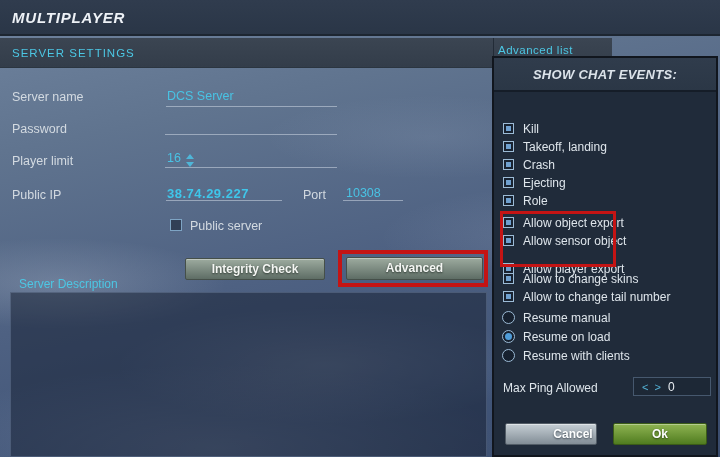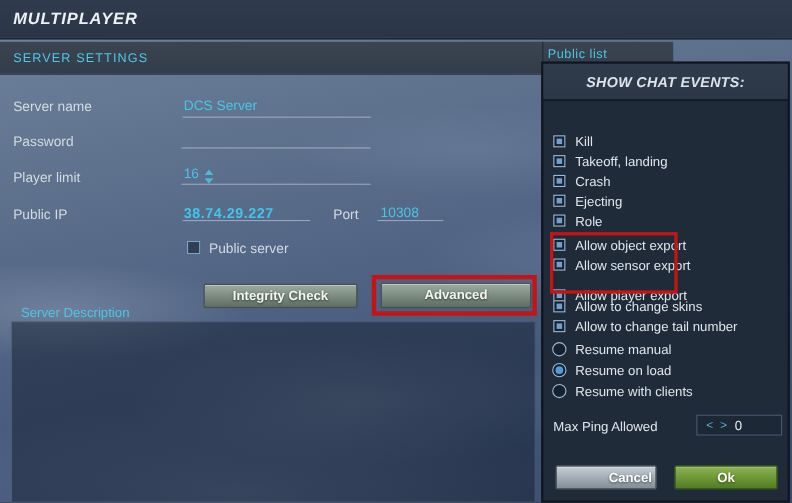--- a/index.html
+++ b/index.html
@@ -119,21 +119,21 @@
 
   <div class="app-header">
     <div class="app-title">MULTIPLAYER</div>
   </div>
 
   <div class="section-bar">
     <div class="section-title">SERVER SETTINGS</div>
     <div class="bar-divider"></div>
   </div>
 
-  <div class="mission-list-title">Public list</div>
+  <div class="mission-list-title">Advanced list</div>
 
   <div class="flabel" style="left:12px; top:90px;">Server name</div>
   <div class="fvalue" style="left:167px; top:89px;">DCS Server</div>
   <div class="underline" style="left:166px; top:106px; width:171px;"></div>
 
   <div class="flabel" style="left:12px; top:122px;">Password</div>
   <div class="fvalue" style="left:167px; top:121px;"></div>
   <div class="underline" style="left:165px; top:134px; width:172px;"></div>
 
   <div class="flabel" style="left:12px; top:154px;">Player limit</div>
@@ -186,21 +186,21 @@
       <span class="cb checked"></span>
       <span class="row-label">Role</span>
     </div>
 
     <div class="row" style="top:158px;">
       <span class="cb checked"></span>
       <span class="row-label">Allow object export</span>
     </div>
     <div class="row" style="top:176px;">
       <span class="cb checked"></span>
-      <span class="row-label">Allow sensor export</span>
+      <span class="row-label">Allow sensor object</span>
     </div>
     <div class="row" style="top:204px;">
       <span class="cb checked"></span>
       <span class="row-label">Allow player export</span>
     </div>
     <div class="annotation" style="left:6px; top:153px; width:116px; height:56px; border-width:3px;"></div>
 
     <div class="row" style="top:214px;">
       <span class="cb checked"></span>
       <span class="row-label">Allow to change skins</span>

